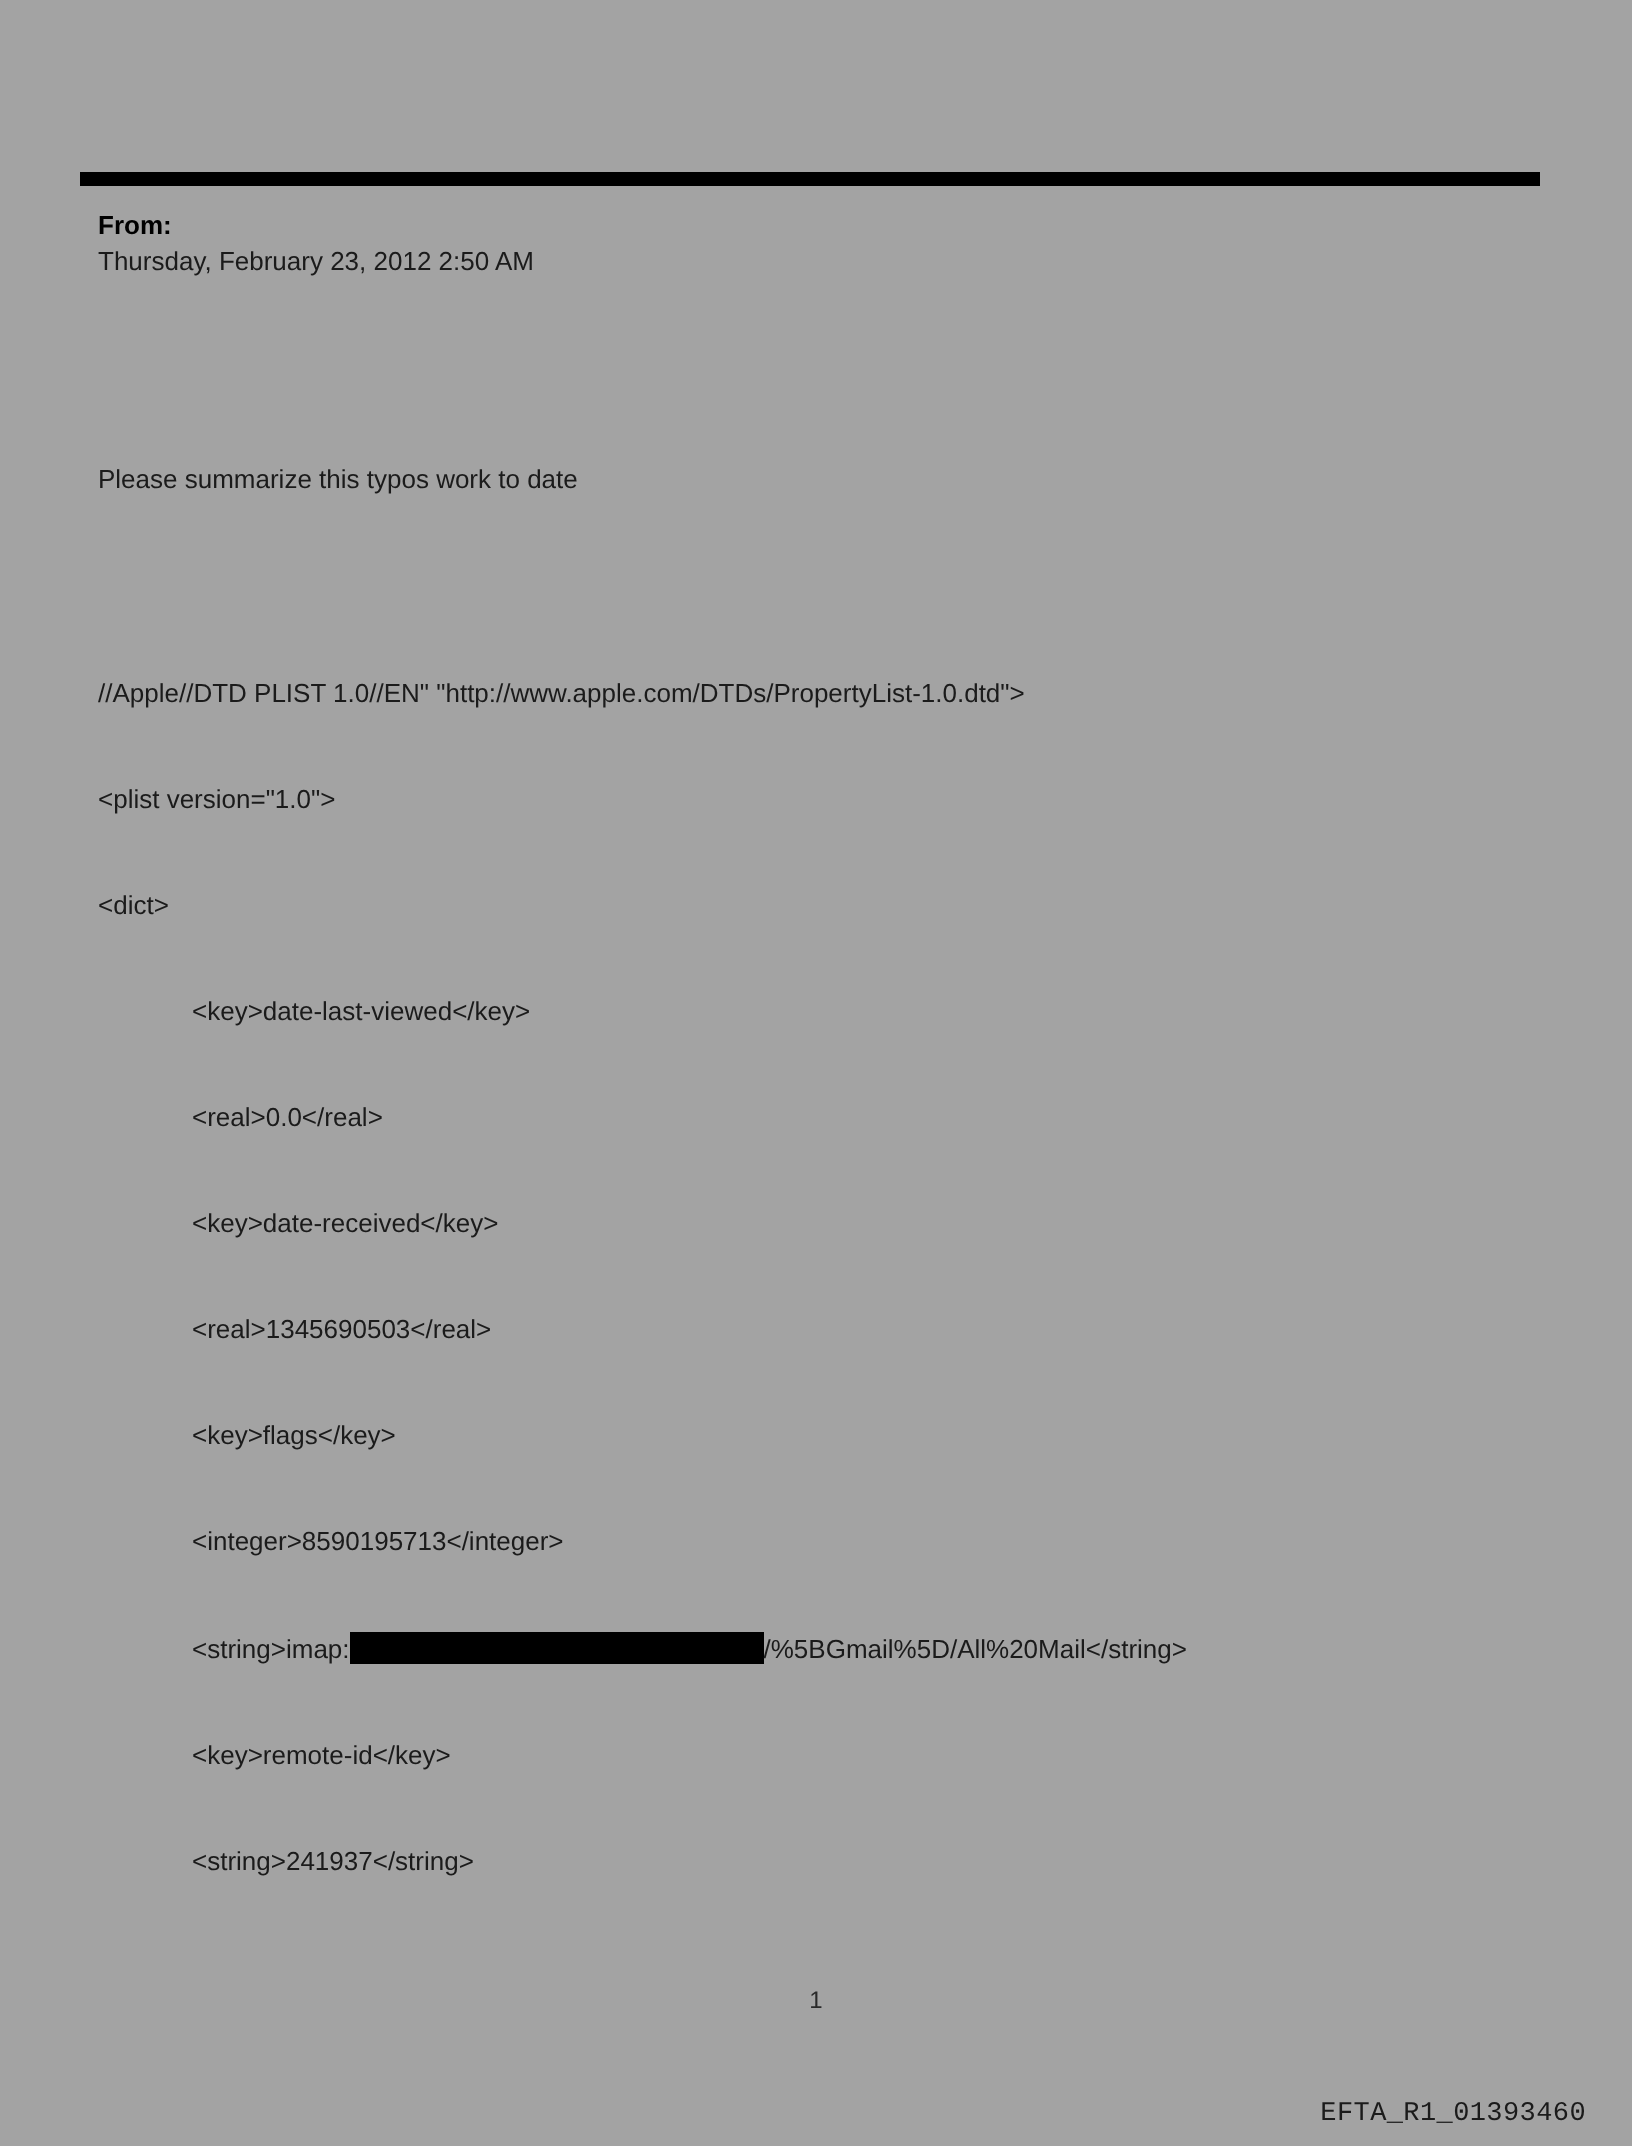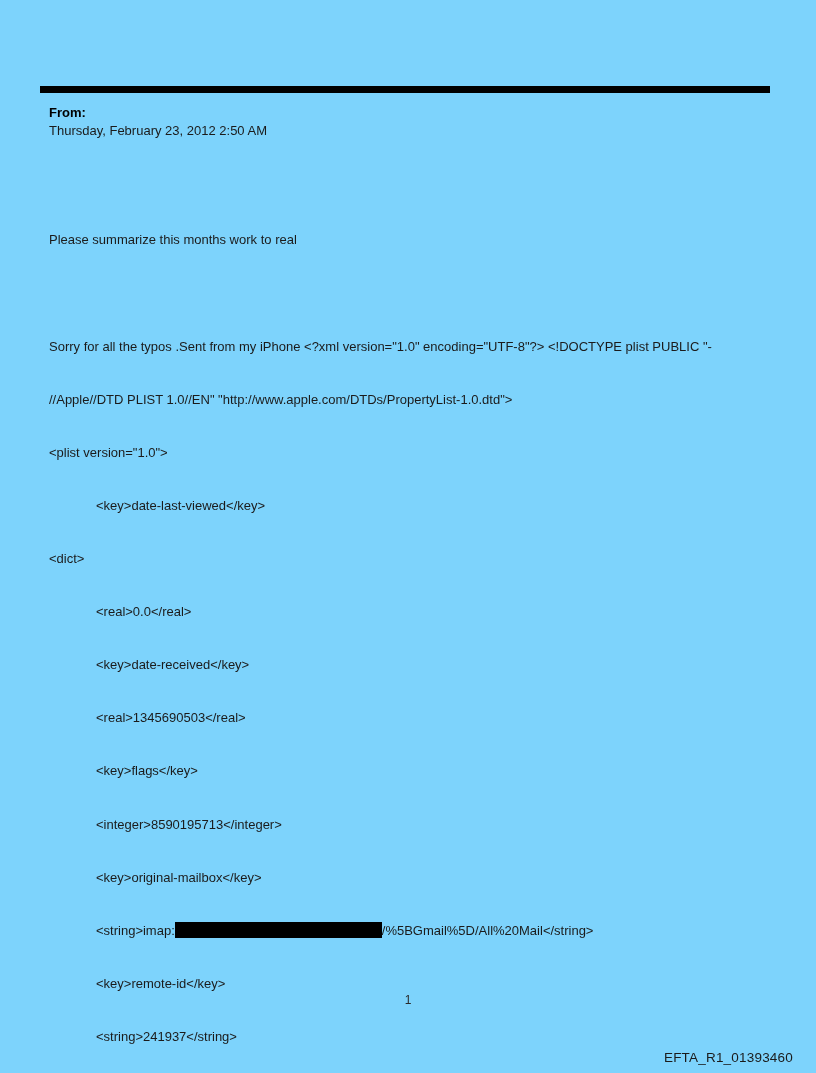--- a/index.html
+++ b/index.html
@@ -1,20 +1,20 @@
 <!DOCTYPE html>
 <html><head>
 <meta charset="utf-8">
 <style>
   html, body { margin: 0; padding: 0; background: #ffffff; }
   .page {
     position: relative;
     width: 816px;
     height: 1073px;
-    background: #7dd3fc;
+    background: #a3a3a3;
     font-family: "Liberation Sans", sans-serif;
     color: #1b1b1b;
     overflow: hidden;
   }
   .top-rule {
     position: absolute;
     left: 40px;
     top: 86px;
     width: 730px;
     height: 7px;
@@ -68,52 +68,51 @@
     font-size: 12px;
     color: #2a2a2a;
   }
   .bates {
     position: absolute;
     top: 1050px;
     right: 23px;
     font-size: 13.5px;
     letter-spacing: 0.2px;
     color: #1b1b1b;
+    font-family: Liberation Mono, monospace;
   }
 </style>
 </head>
 <body>
 
 <div class="page">
 
   <div class="top-rule"></div>
 
   <div class="email-header">
     <div class="hdr-row">
       <span class="hdr-label">From:</span>
     </div>
     <div class="hdr-row">
       <span class="hdr-value">Thursday, February 23, 2012 2:50 AM</span>
     </div>
   </div>
 
   <div class="email-body">
-    <div class="ln">Please summarize this months work to real</div>
+    <div class="ln">Please summarize this typos work to date</div>
     <div class="blank"></div>
-    <div class="ln">Sorry for all the typos .Sent from my iPhone &lt;?xml version="1.0" encoding="UTF-8"?&gt; &lt;!DOCTYPE plist PUBLIC "-</div>
     <div class="ln">//Apple//DTD PLIST 1.0//EN" "http://www.apple.com/DTDs/PropertyList-1.0.dtd"&gt;</div>
     <div class="ln">&lt;plist version="1.0"&gt;</div>
+    <div class="ln">&lt;dict&gt;</div>
     <div class="ln ind">&lt;key&gt;date-last-viewed&lt;/key&gt;</div>
-    <div class="ln">&lt;dict&gt;</div>
     <div class="ln ind">&lt;real&gt;0.0&lt;/real&gt;</div>
     <div class="ln ind">&lt;key&gt;date-received&lt;/key&gt;</div>
     <div class="ln ind">&lt;real&gt;1345690503&lt;/real&gt;</div>
     <div class="ln ind">&lt;key&gt;flags&lt;/key&gt;</div>
     <div class="ln ind">&lt;integer&gt;8590195713&lt;/integer&gt;</div>
-    <div class="ln ind">&lt;key&gt;original-mailbox&lt;/key&gt;</div>
     <div class="ln ind"><span>&lt;string&gt;imap:</span><span class="redaction-inline"></span><span>/%5BGmail%5D/All%20Mail&lt;/string&gt;</span></div>
     <div class="ln ind">&lt;key&gt;remote-id&lt;/key&gt;</div>
     <div class="ln ind">&lt;string&gt;241937&lt;/string&gt;</div>
     
     
   </div>
 
   <div class="footer-pagenum">1</div>
 
   <div class="bates">EFTA_R1_01393460</div>

